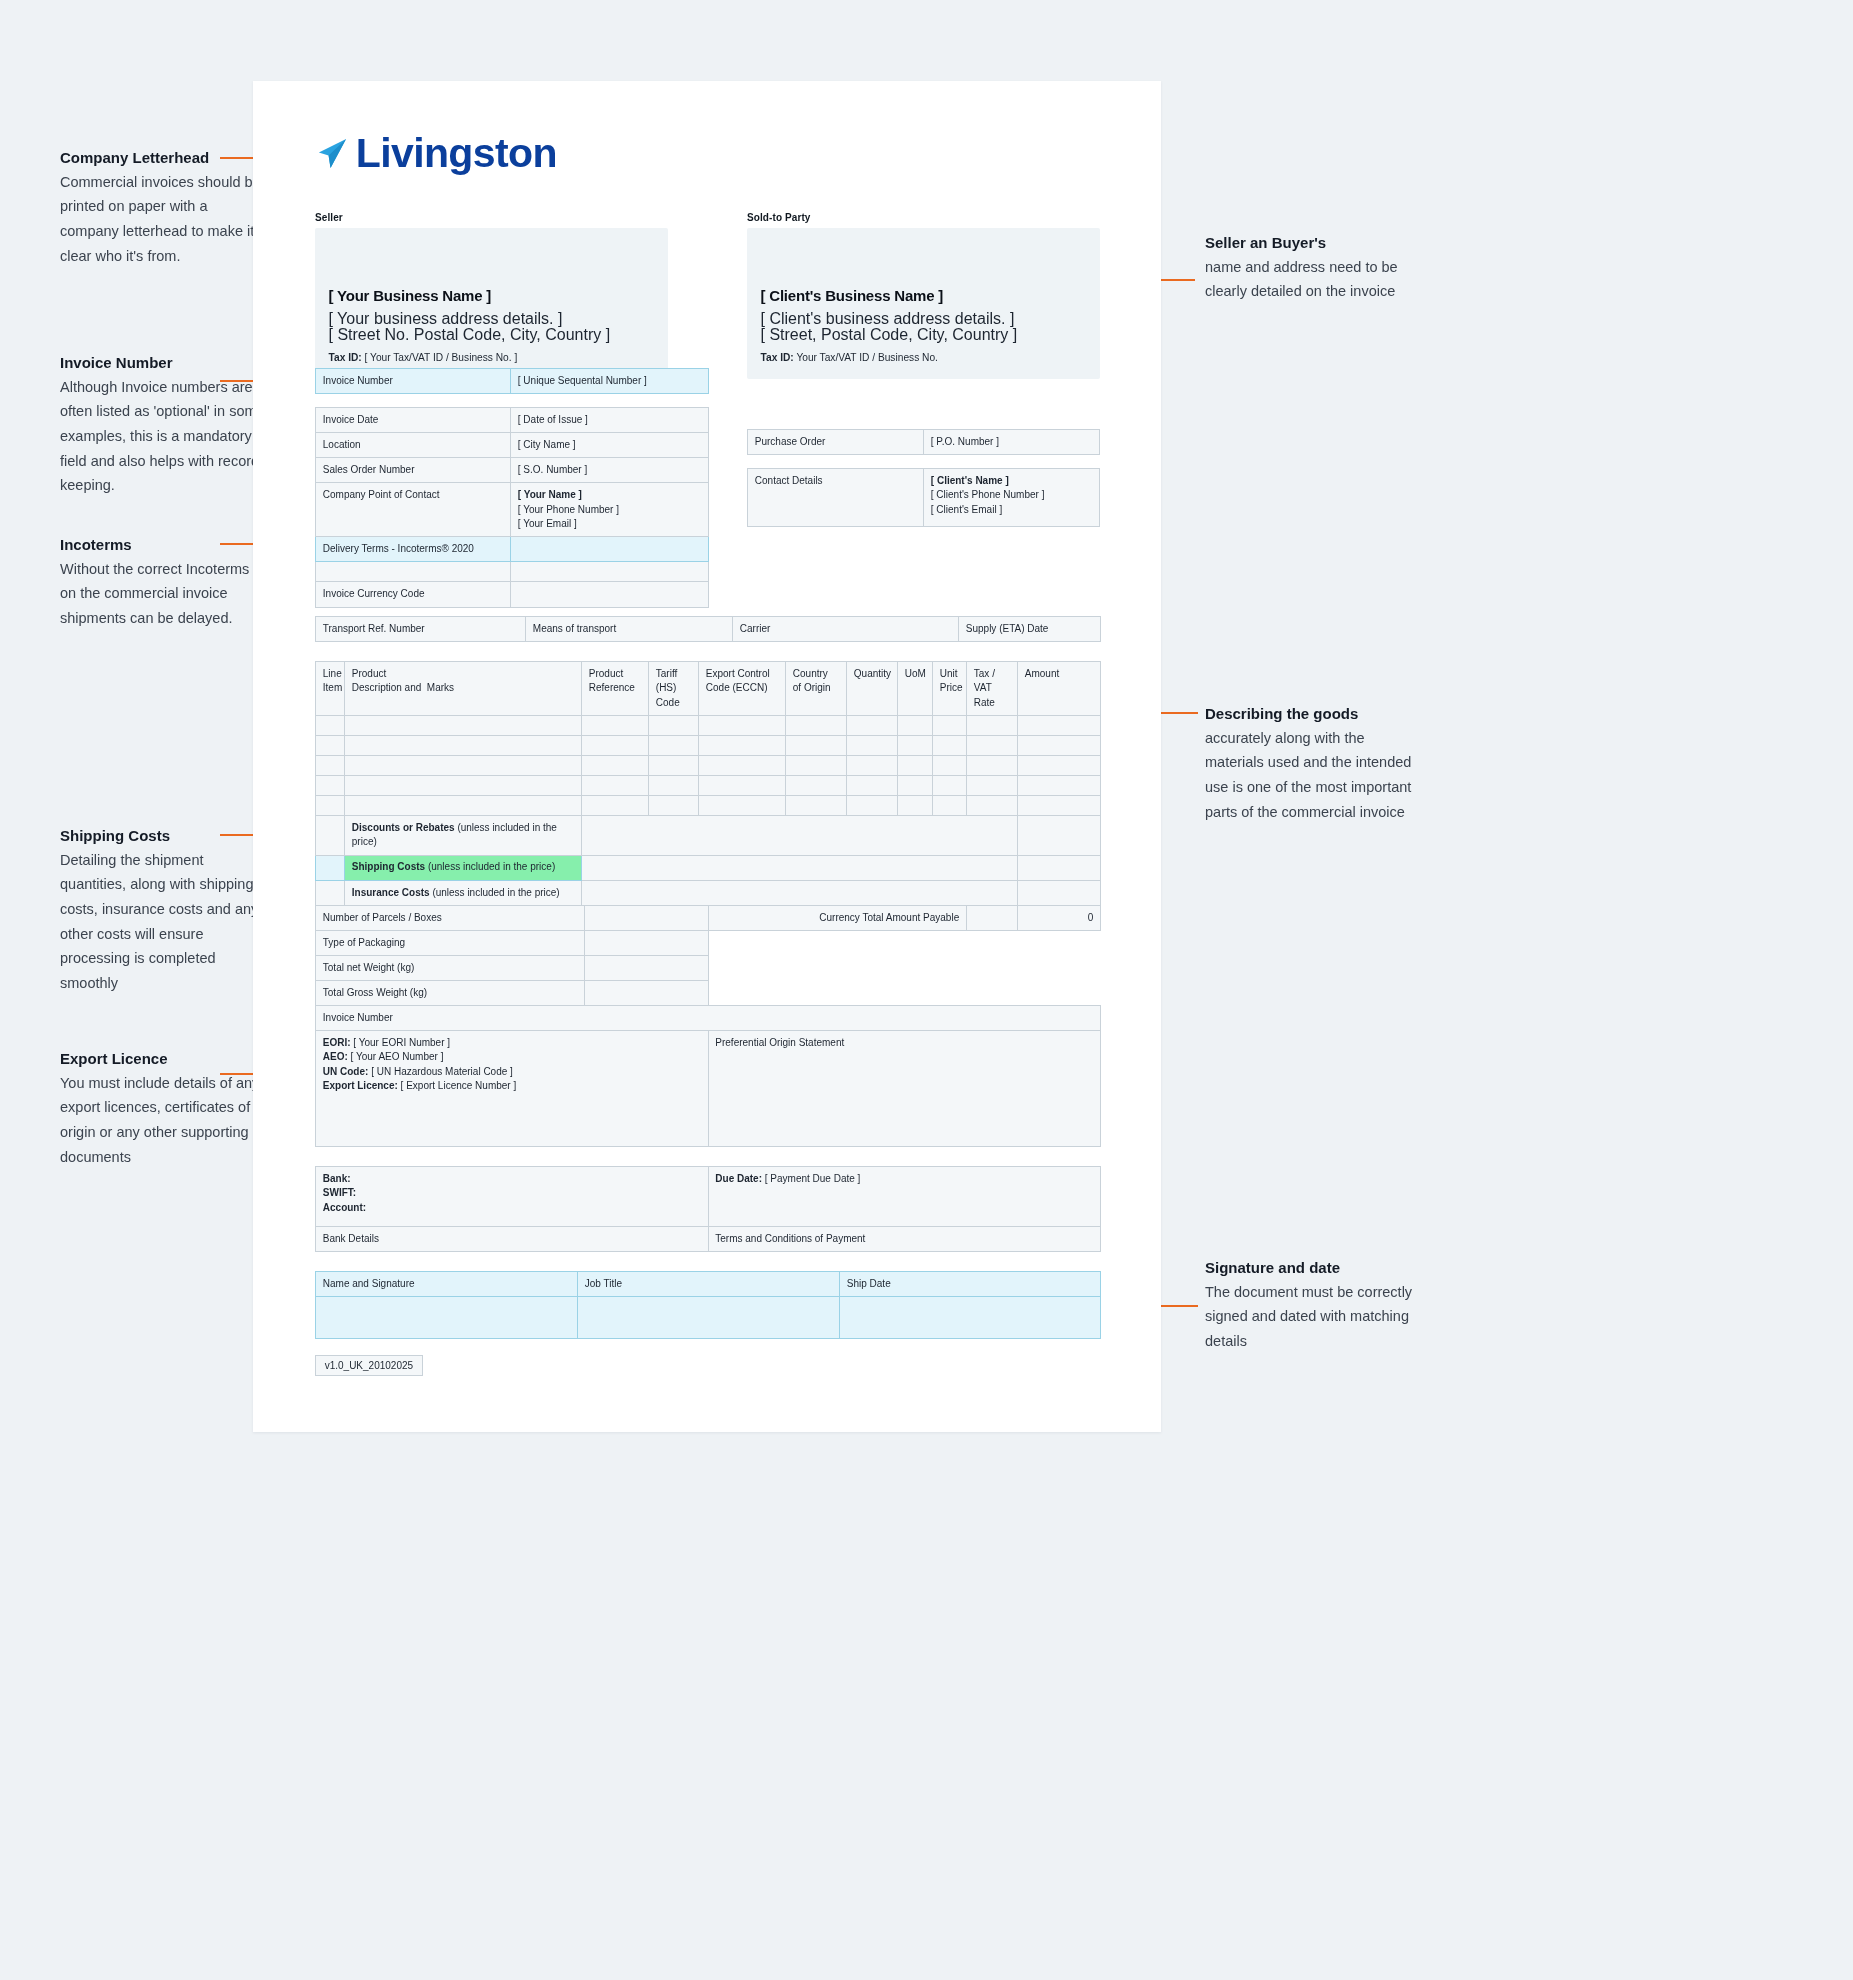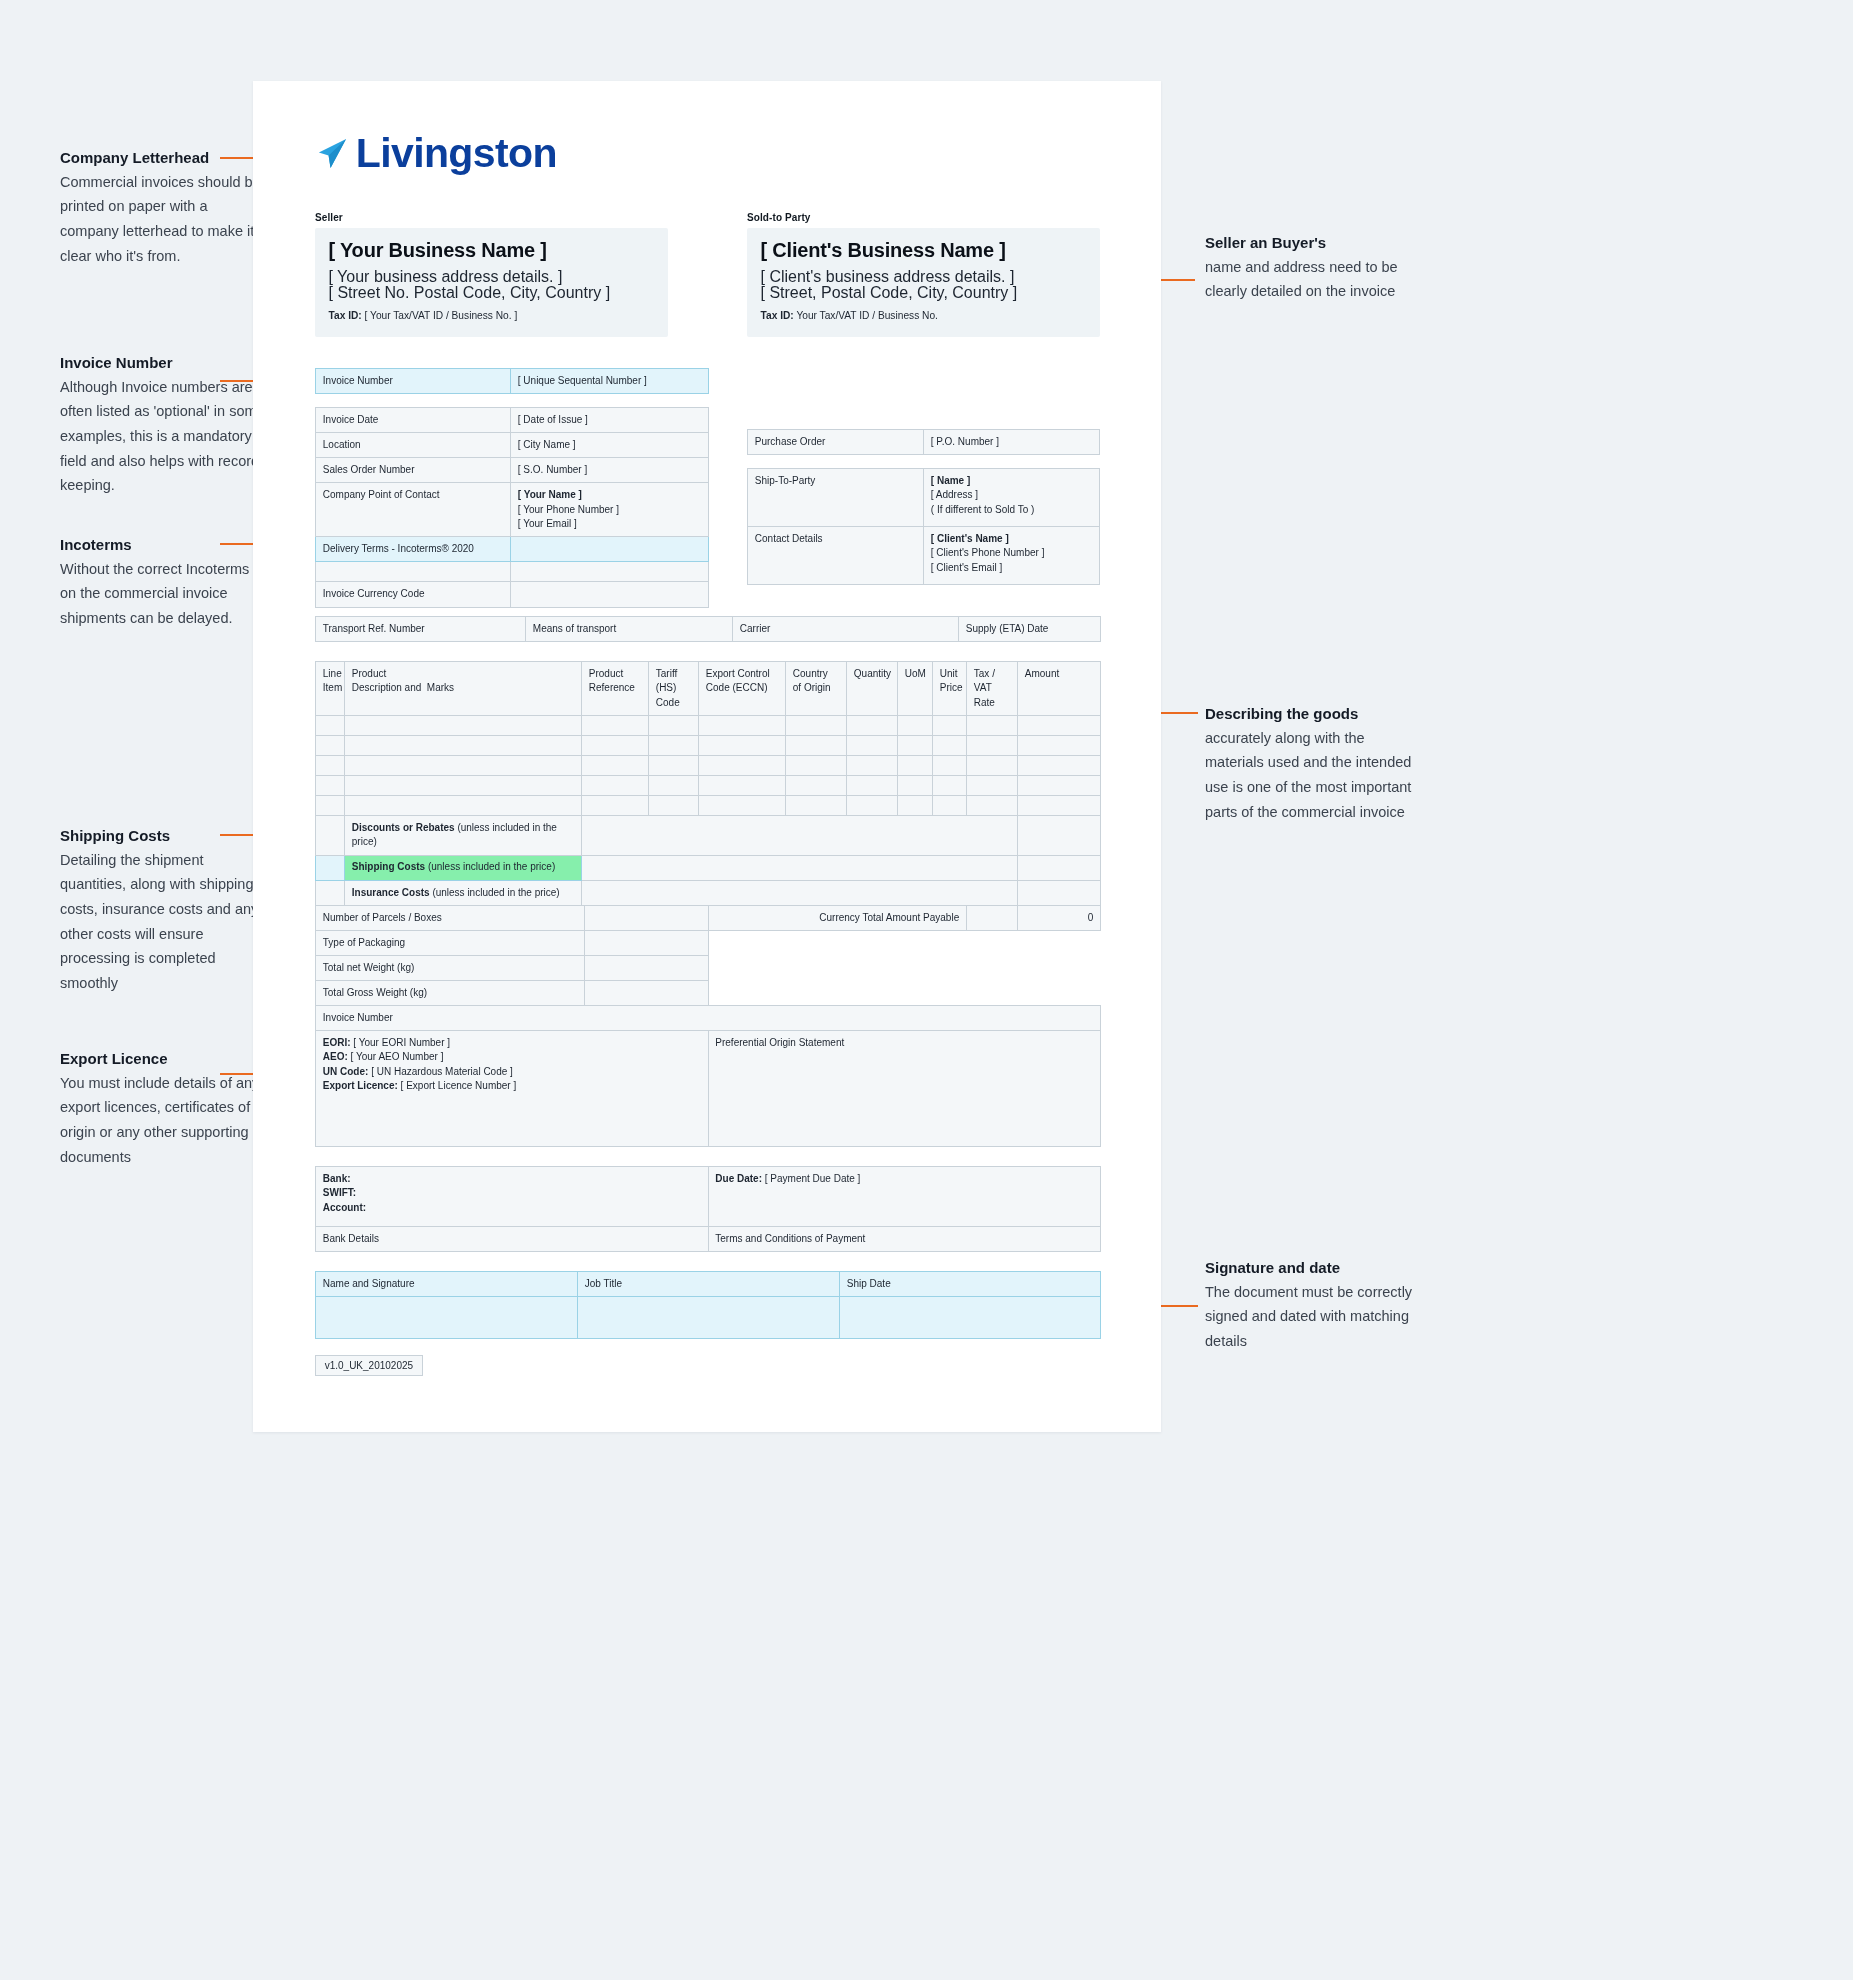--- a/index.html
+++ b/index.html
@@ -60,22 +60,22 @@
     font-size:10px; font-weight:700; color:#101820;
     margin-bottom:4.8px; letter-spacing:0.1px;
   }
 
   .party-box {
     background:#eef3f6;
     padding:11.6px 13.5px 13.5px 13.5px;
     border-radius:1.9px;
   }
   .party-name {
-    font-size:20px; font-weight:700; color:#0b1018;
-    margin-bottom:6.8px; letter-spacing:-0.2px;
+    font-size:15px; font-weight:700; color:#0b1018;
+    margin-bottom:6.8px; letter-spacing:-0.2px;margin-top:48px;
   }
   .party-line { font-size:16px; line-height:15.4px; color:#1d2530; }
   .party-tax { font-size:10.2px; line-height:15.4px; margin-top:7.7px; color:#1d2530;}
   .party-tax b { font-weight:700; }
 
   
   table.t { border-collapse:collapse; width:100%; table-layout:fixed; }
   table.t td, table.t th {
     border:1px solid #c9d2d9;
     font-size:10px;
@@ -272,28 +272,20 @@
         <td class="lbl" style="width:176px;">Purchase Order</td>
         <td>[ P.O. Number ]</td>
       </tr>
     </tbody>
       </table>
   </div>
 
   <div class="section" style="left:494px; top:387px; width:353px;">
     <table class="t">
       <tbody>
-          <tr>
-        <td class="lbl" style="width:176px; height:58px;">Ship-To-Party</td>
-        <td>
-          <div class="bold">[ Name ]</div>
-          <div>[ Address ]</div>
-          <div>( If different to Sold To )</div>
-        </td>
-      </tr>
       <tr>
         <td class="lbl" style="height:58px;">Contact Details</td>
         <td>
           <div class="bold">[ Client's Name ]</div>
           <div>[ Client's Phone Number ]</div>
           <div>[ Client's Email ]</div>
         </td>
       </tr>
     </tbody>
       </table>

